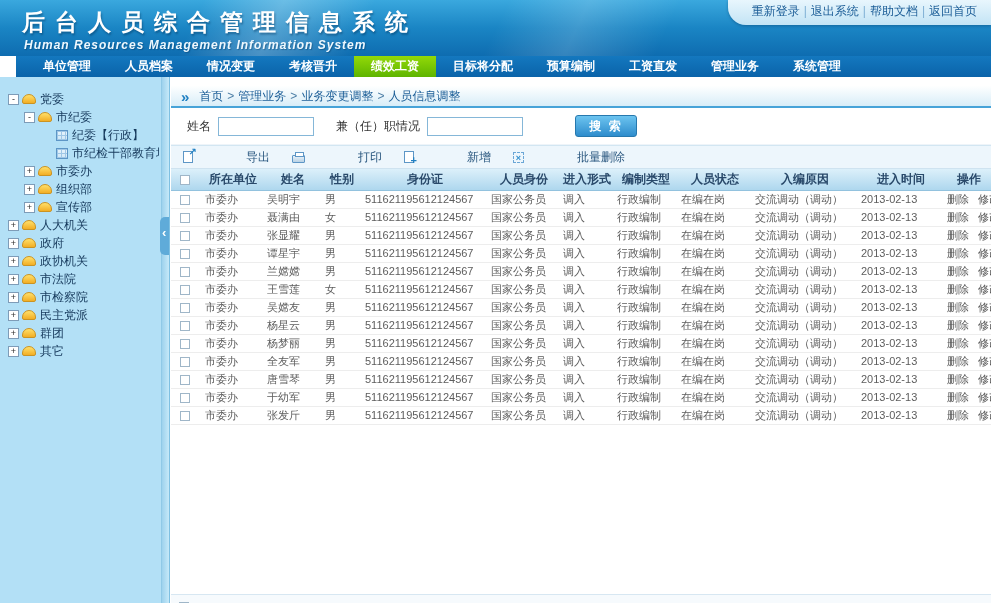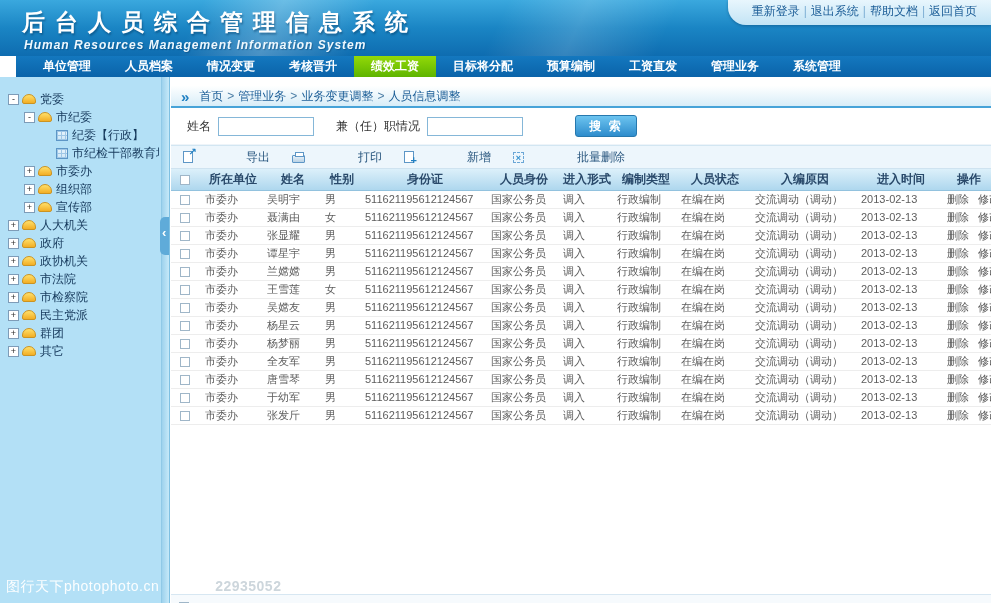--- a/index.html
+++ b/index.html
@@ -447,18 +447,14 @@
             <td class="ops"><a class="op-link">删除</a><a class="op-link">修改</a></td>
           </tr>
         </tbody>
     </table>
 
     <div class="bottom-bar">
       <span class="checkbox"></span>
     </div>
   </div>
 
-  <div class="watermark">
-    <span class="wm-site">图行天下photophoto.cn</span>
-    <span class="wm-label">编号：</span><span class="wm-num">22935052</span>
-  </div>
 
 </div>
 
 </body></html>

